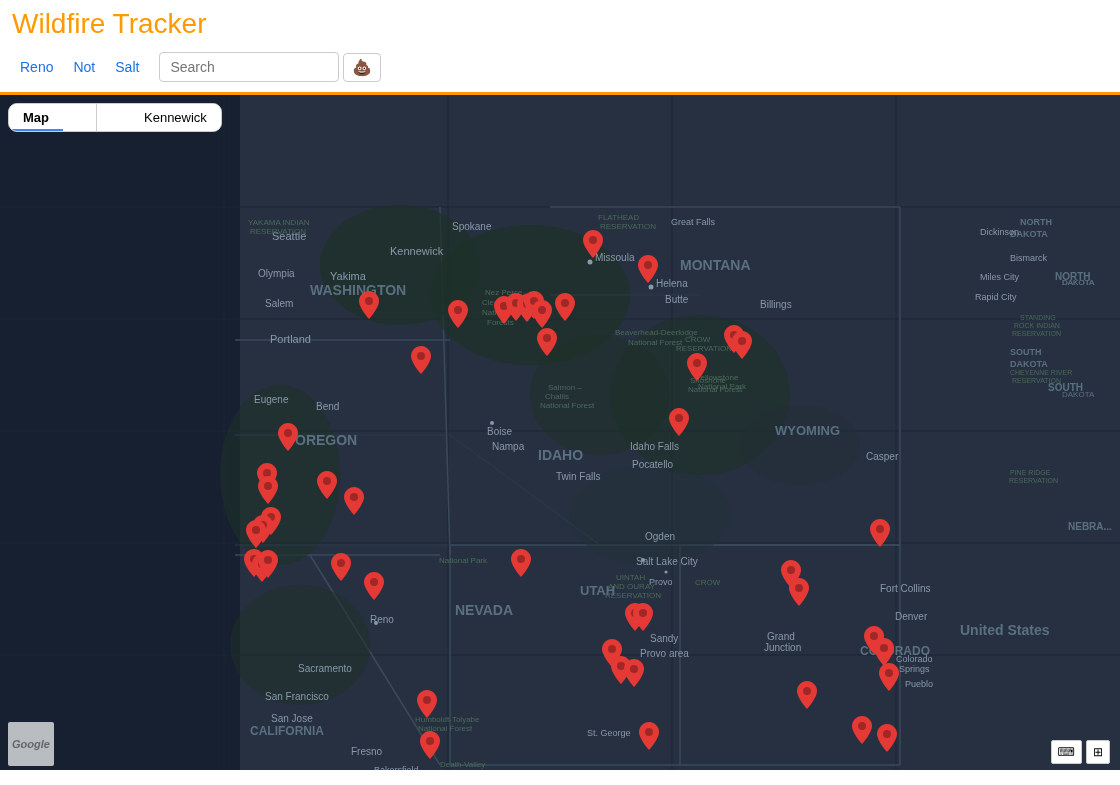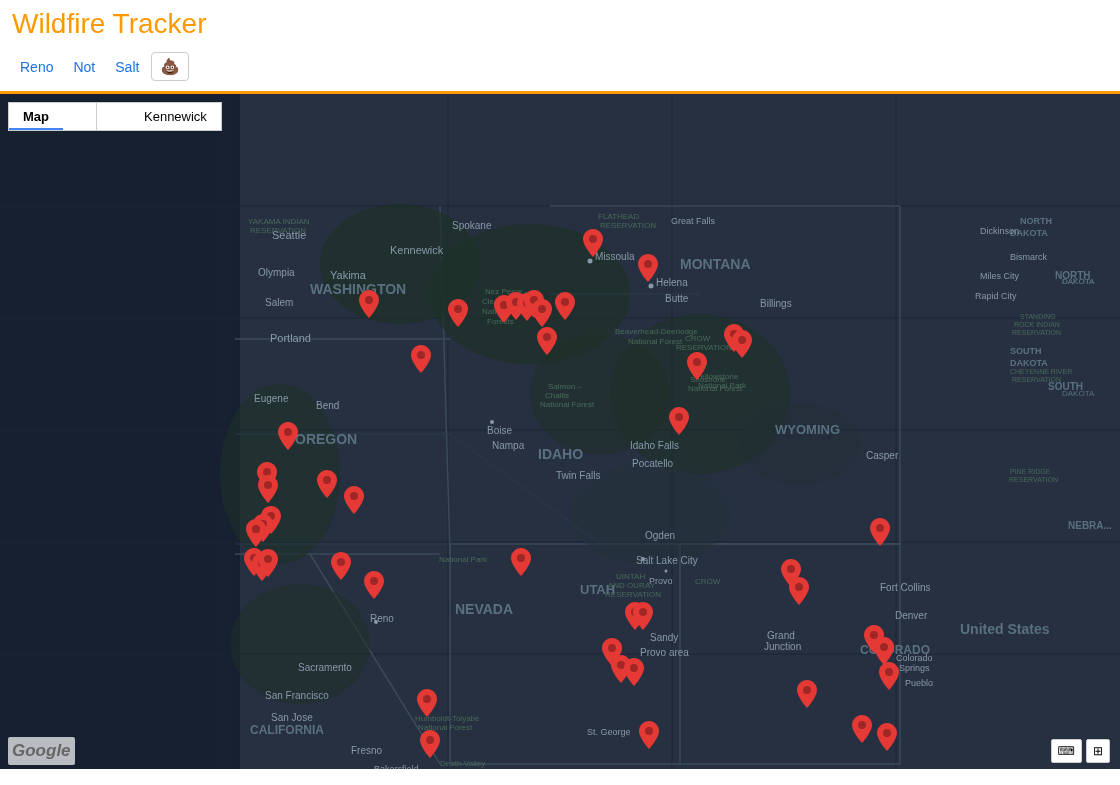--- a/index.html
+++ b/index.html
@@ -62,21 +62,21 @@
 
     
     #map-toggle {
       position: absolute;
       top: 8px;
       left: 8px;
       z-index: 10;
       display: flex;
       background: #fff;
       border: 1px solid #ccc;
-      border-radius: 0;
+      border-radius: 9px;
       overflow: hidden;
       gap: 33px;
     }
 
     .toggle-btn {
       padding: 6px 14px;
       font-size: 13px;
       cursor: pointer;
       background: #fff;
       border: none;
@@ -92,26 +92,26 @@
       width: 1px;
       background: #ccc;
     }
 
     
     #google-logo {
       position: absolute;
       bottom: 4px;
       left: 8px;
       z-index: 10;
-      font-size: 17px;
+      font-size: 11px;
       color: #666;
       font-style: italic;
       font-weight: bold;
       background: rgba(255,255,255,0.7);
-      padding: 4px 4px;
+      padding: 16px 4px;
       border-radius: 2px;
       text-align: right;
     }
 
     #map-controls-bottom-right {
       position: absolute;
       bottom: 6px;
       right: 10px;
       z-index: 10;
       display: flex;
@@ -136,20 +136,21 @@
   </style>
 </head>
 <body>
 
 <div id="header">
   <div id="app-title">Wildfire Tracker</div>
   <div id="nav-bar">
     <a class="nav-link">Reno</a>
     <a class="nav-link">Not</a>
     <a class="nav-link">Salt</a>
+    <input id="search-input" type="text" placeholder="Search" style="">
     <button id="poop-button">💩</button>
   </div>
 </div>
 
 <div id="map-container">
 
   <svg id="map-svg" xmlns="http://www.w3.org/2000/svg">
 
     <rect width="1120" height="675" fill="#1d2c3c"></rect>
 

